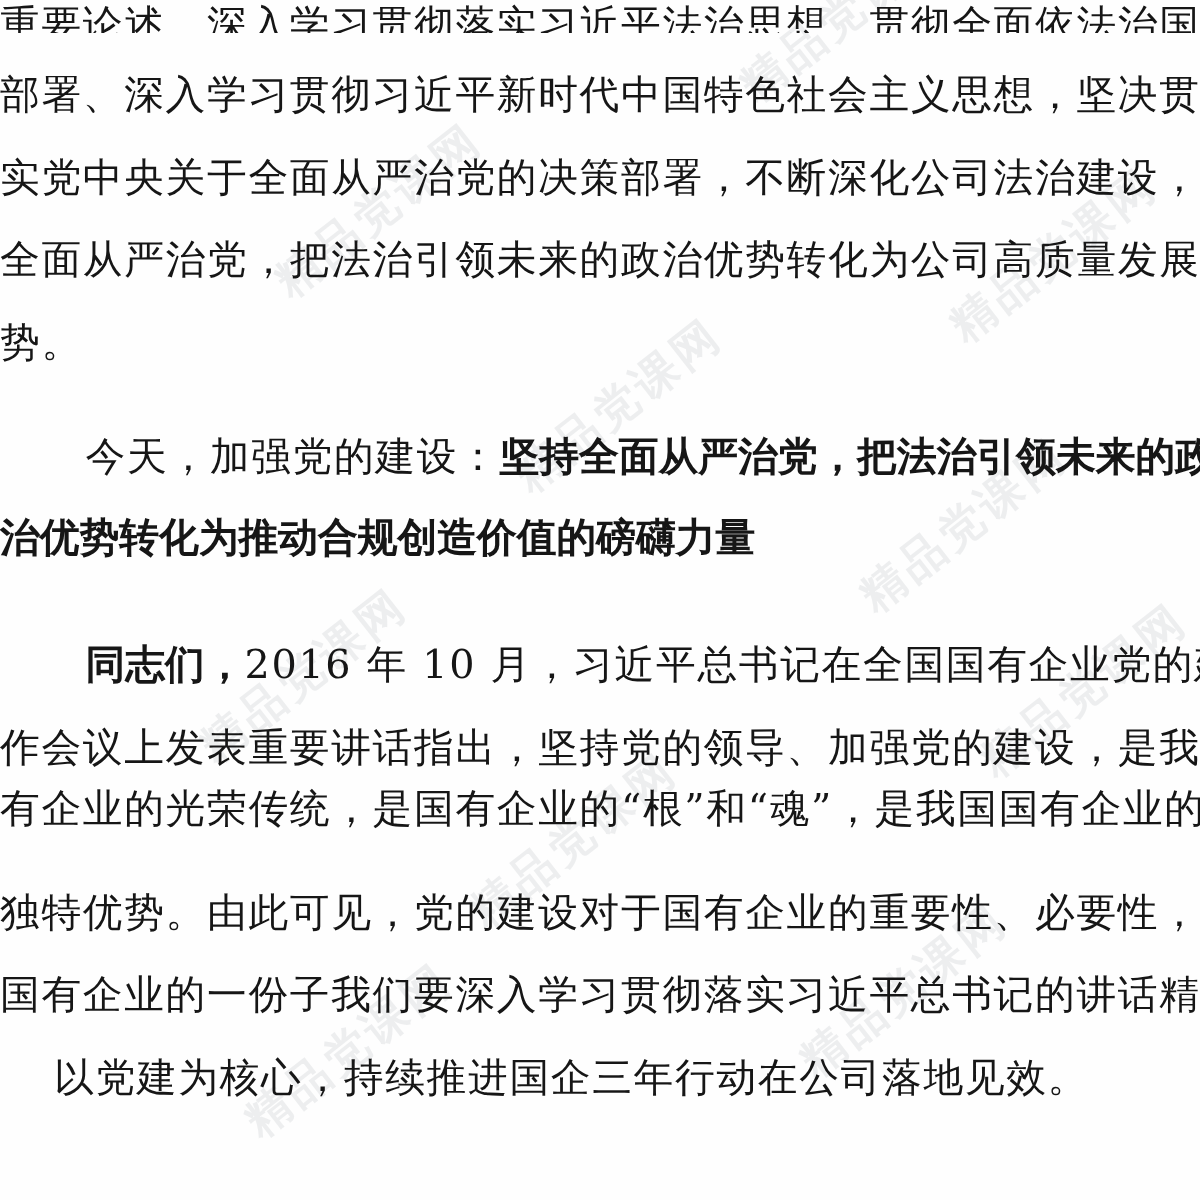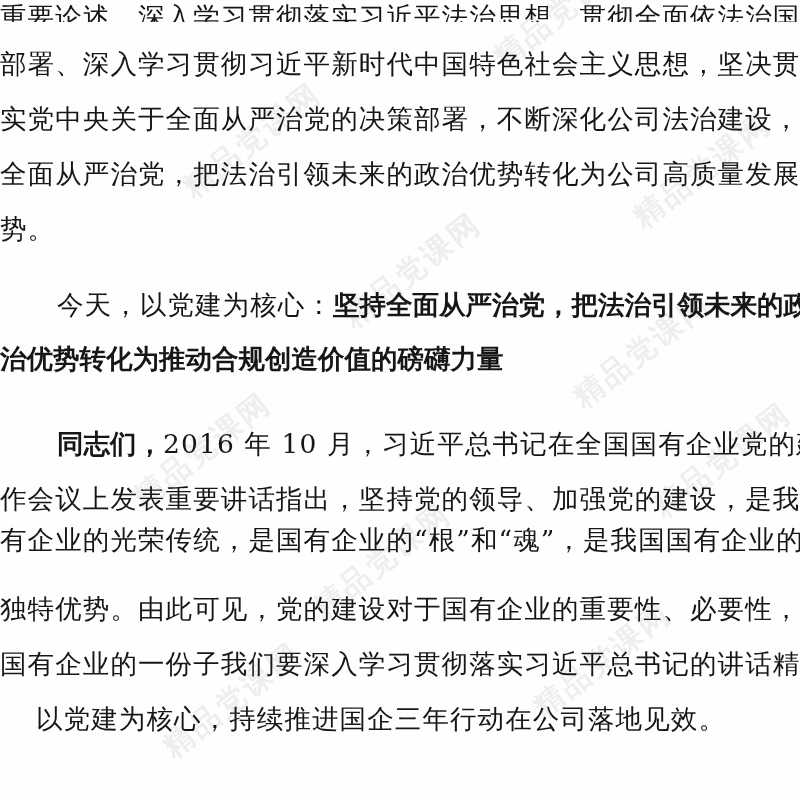--- a/index.html
+++ b/index.html
@@ -106,21 +106,21 @@
     </div>
 
   <div id="text-layer">
       <div class="line justify clip-top" id="p1-l1" style="top: 0px;">
         <span class="inner"><span>重要论述、深入学习贯彻落实习近平法治思想，贯彻全面依法治国战略</span></span>
       </div>
       <div class="line justify" id="p1-l2" style="top: 36px;"><span class="inner"><span>部署、深入学习贯彻习近平新时代中国特色社会主义思想，坚决贯彻落</span></span></div>
       <div class="line justify" id="p1-l3" style="top: 91px;"><span class="inner"><span>实党中央关于全面从严治党的决策部署，不断深化公司法治建设，坚持</span></span></div>
       <div class="line justify" id="p1-l4" style="top: 146px;"><span class="inner"><span>全面从严治党，把法治引领未来的政治优势转化为公司高质量发展的优</span></span></div>
       <div class="line justify" id="p1-l5" style="top: 201px;"><span class="inner"><span>势。</span></span></div>
-      <div class="line justify" id="p2-l1" style="top: 277px;"><span class="inner"><span class="pad" style="width: 57px;"></span><span>今天，以党建为核心：</span><b>坚持全面从严治党，把法治引领未来的政</b></span></div>
+      <div class="line justify" id="p2-l1" style="top: 277px;"><span class="inner"><span class="pad" style="width: 57px;"></span><span>今天，加强党的建设：</span><b>坚持全面从严治党，把法治引领未来的政</b></span></div>
       <div class="line justify" id="p2-l2" style="top: 331px;"><span class="inner"><b>治优势转化为推动合规创造价值的磅礴力量</b></span></div>
       <div class="line justify" id="p3-l1" style="top: 416px;"><span class="inner"><span class="pad" style="width: 57px;"></span><b>同志们，</b><span>2016 年 10 月，习近平总书记在全国国有企业党的建设工</span></span></div>
       <div class="line justify" id="p3-l2" style="top: 471px;"><span class="inner"><span>作会议上发表重要讲话指出，坚持党的领导、加强党的建设，是我国国</span></span></div>
       <div class="line justify" id="p3-l3" style="top: 512px;"><span class="inner"><span>有企业的光荣传统，是国有企业的“根”和“魂”，是我国国有企业的</span></span></div>
       <div class="line justify" id="p3-l4" style="top: 581px;"><span class="inner"><span>独特优势。由此可见，党的建设对于国有企业的重要性、必要性，作为</span></span></div>
       <div class="line justify" id="p3-l5" style="top: 636px;"><span class="inner"><span>国有企业的一份子我们要深入学习贯彻落实习近平总书记的讲话精神，</span></span></div>
       <div class="line justify" id="p3-l6" style="top: 691px; padding-left: 36px;"><span class="inner"><span>以党建为核心，持续推进国企三年行动在公司落地见效。</span></span></div>
     </div>
 
 </div>

